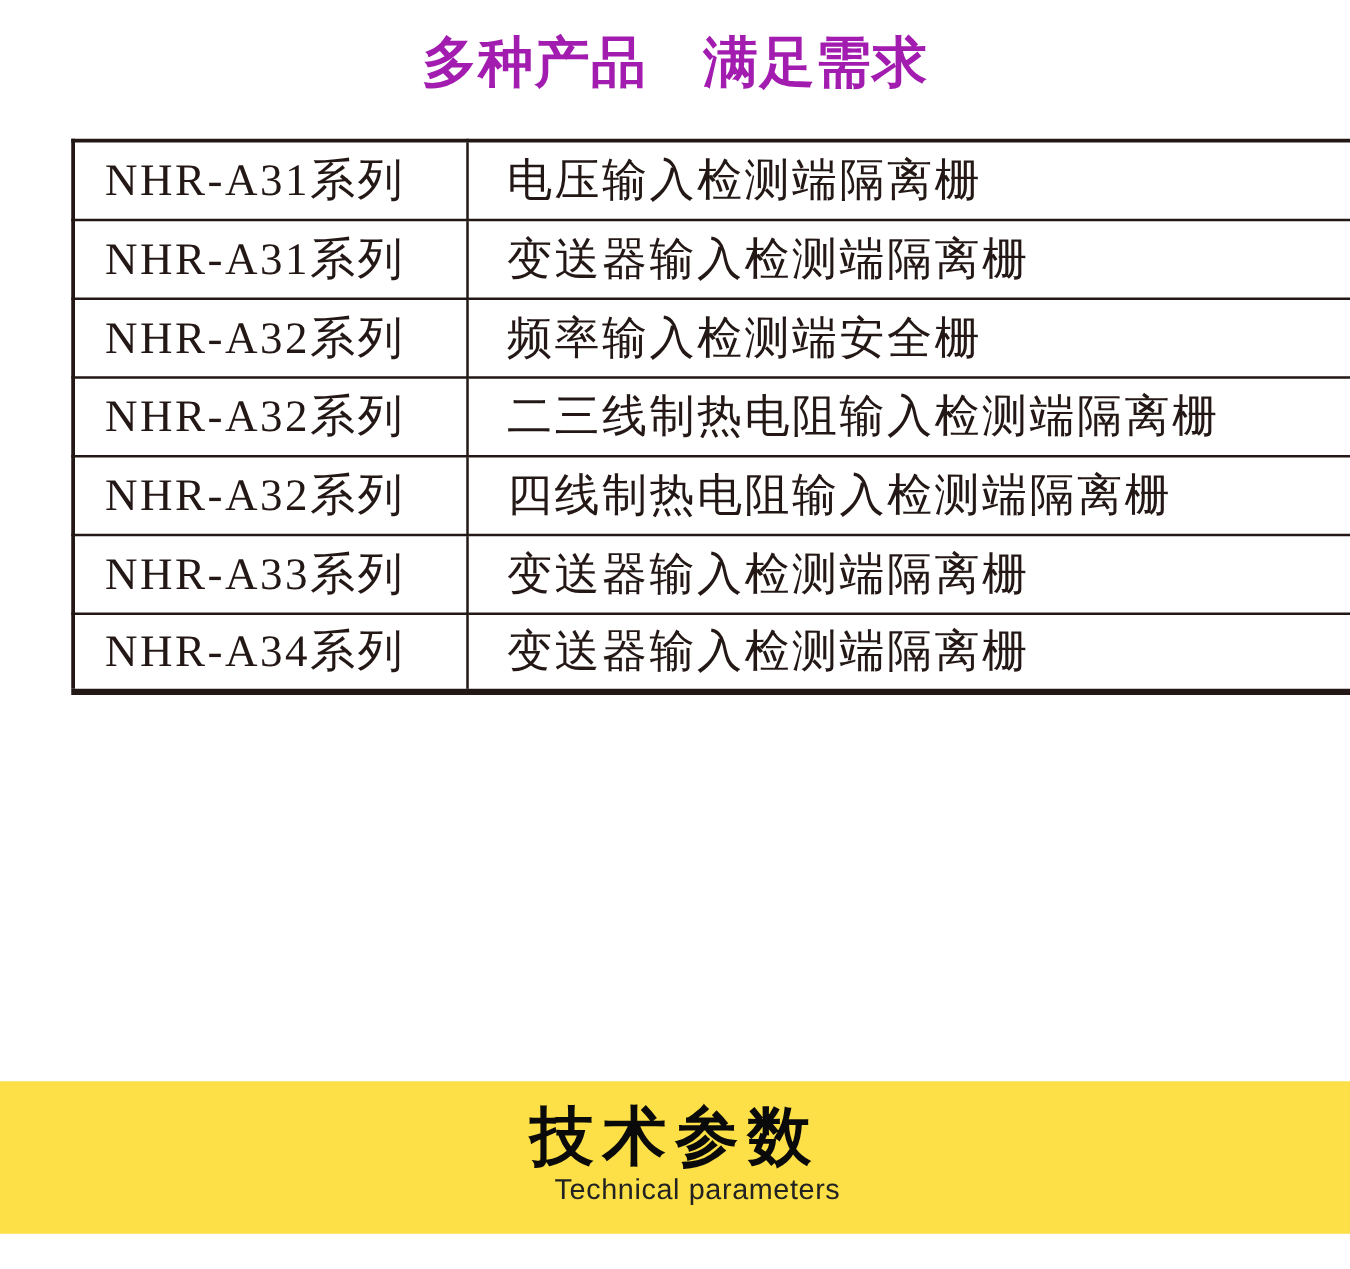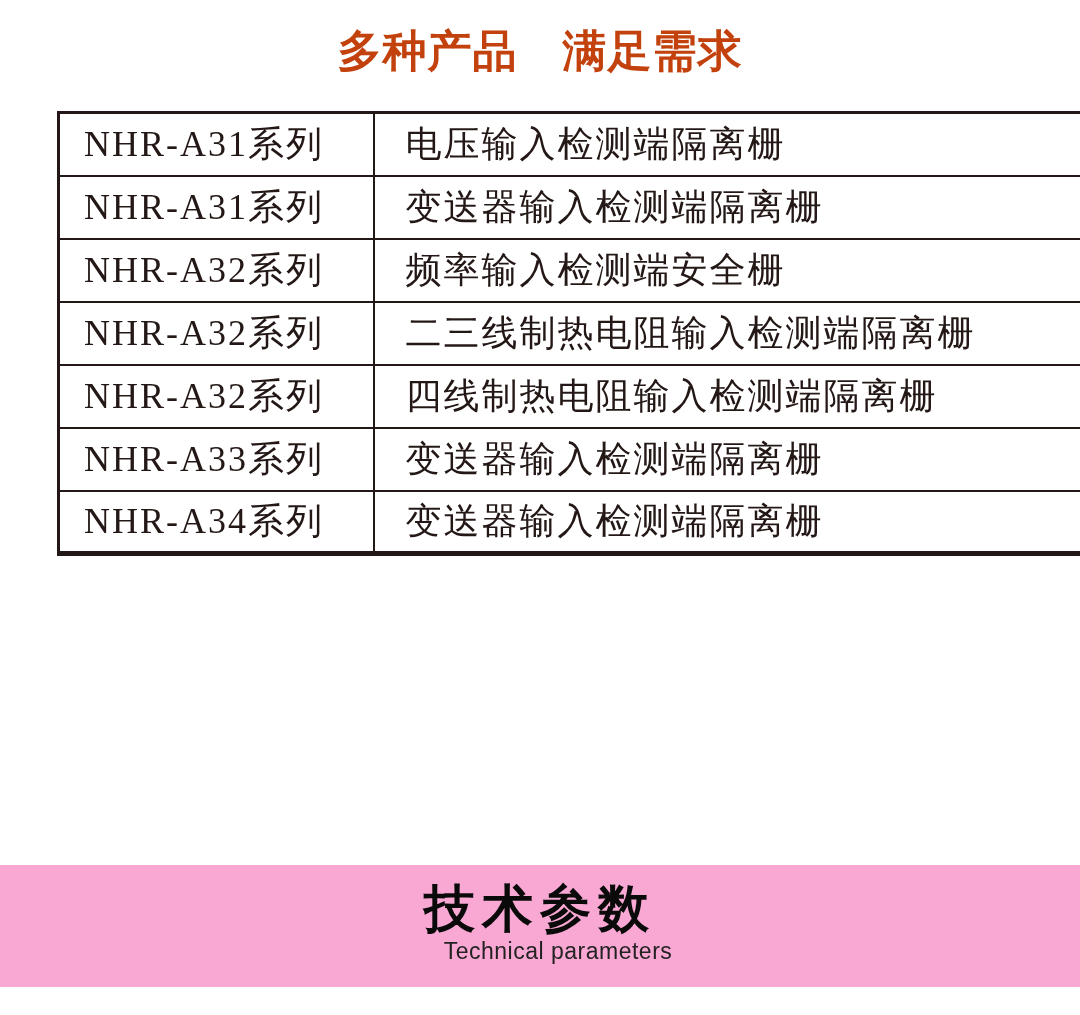--- a/index.html
+++ b/index.html
@@ -17,21 +17,21 @@
     position: absolute;
     top: 27px;
     left: 0;
     width: 1080px;
     margin: 0;
     text-align: center;
     font-family: "Liberation Sans", "DejaVu Sans", sans-serif;
     font-weight: bold;
     font-size: 44px;
     line-height: 48px;
-    color: #c2410c;
+    color: #a21caf;
     letter-spacing: 1px;
   }
 
   table.product-table {
     position: absolute;
     top: 111px;
     left: 57px;
     width: 1048px;
     border-collapse: collapse;
     table-layout: fixed;
@@ -114,16 +114,16 @@
         <td class="col-series">NHR-A33系列</td>
         <td class="col-desc">变送器输入检测端隔离栅</td>
       </tr>
       <tr>
         <td class="col-series">NHR-A34系列</td>
         <td class="col-desc">变送器输入检测端隔离栅</td>
       </tr>
     </tbody>
 </table>
 
-<div class="section-banner" style="background: #f9a8d4;">
+<div class="section-banner" style="background: #fde047;">
   <div class="banner-title">技术参数</div>
   <div class="banner-subtitle">Technical parameters</div>
 </div>
 
 </body></html>

